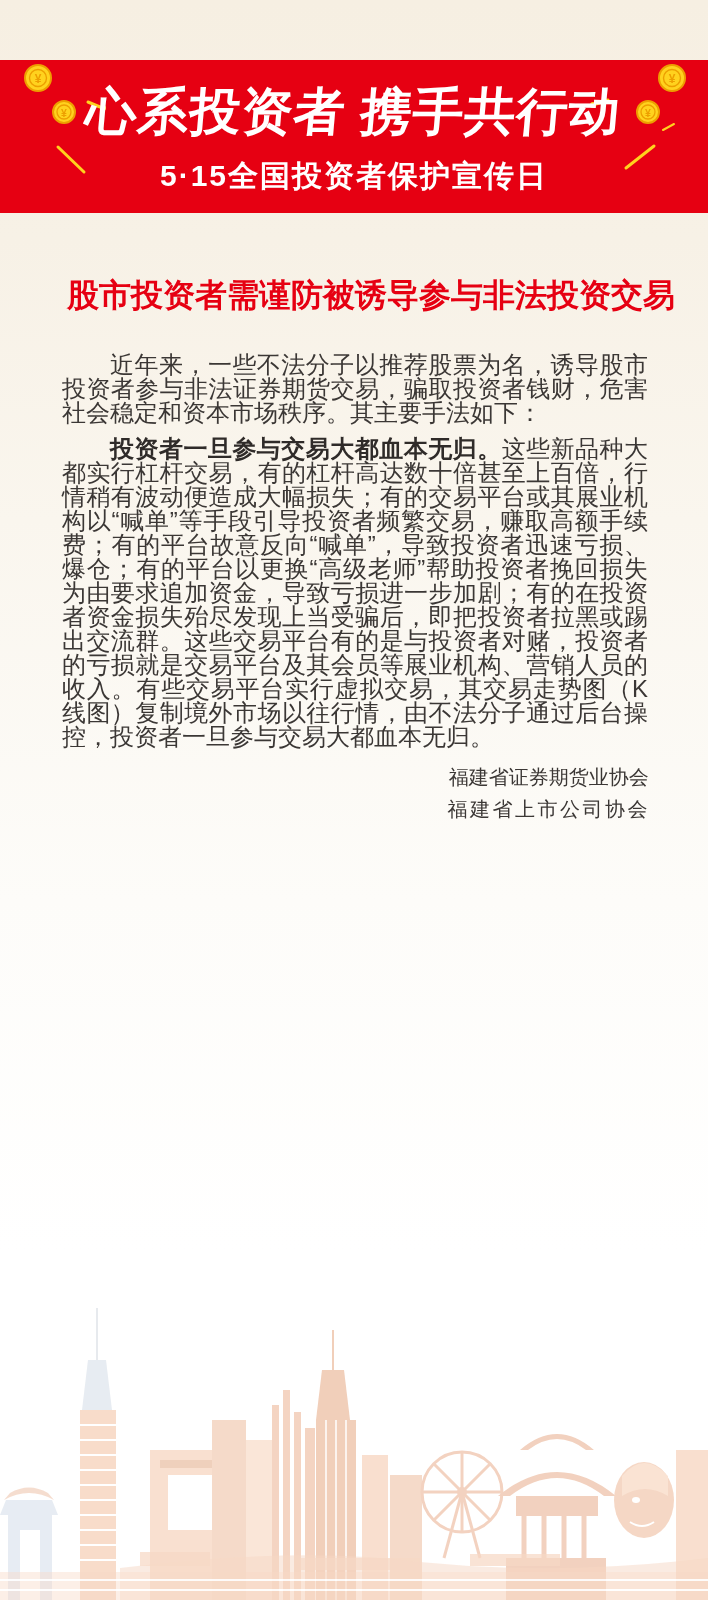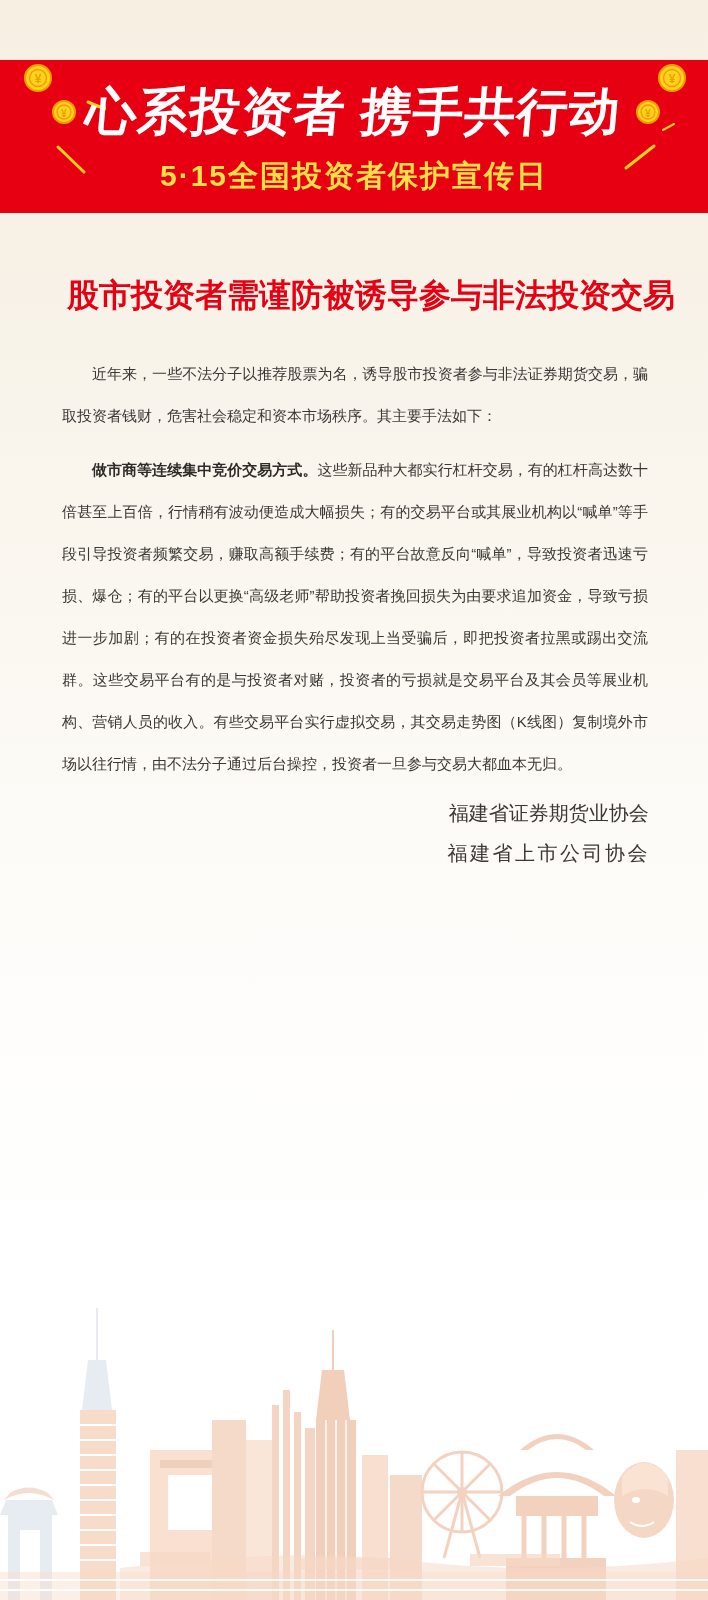--- a/index.html
+++ b/index.html
@@ -11,39 +11,39 @@
   
   .banner { position:absolute; left:0; top:60px; width:708px; height:153px; background:#e60012; }
   .banner-deco { position:absolute; left:0; top:0; width:708px; height:153px; }
   .banner-title {
     position:relative; padding-top:18px; text-align:center;
     font-size:51px; font-weight:900; color:#ffffff; letter-spacing:1px;
     transform:skewX(-5deg); white-space:nowrap;
   }
   .banner-subtitle {
     position:relative; margin-top:9px; text-align:center;
-    font-size:30px; font-weight:800; color:#fde047; letter-spacing:2px; white-space:nowrap;
+    font-size:30px; font-weight:800; color:#ffffff; letter-spacing:2px; white-space:nowrap;
   }
   
   .article-title {
     position:relative; margin-top:61px; text-align:center;
     font-size:32px; font-weight:800; color:#e60012; letter-spacing:0px; white-space:nowrap;
   }
   .article-body { position:relative; margin:35px 60px 0 62px; }
   .para {
     margin:0 0 12px 0; text-indent:2em; text-align:justify;
-    font-size:15px; line-height:42px; color:#3b3735;
+    font-size:24px; line-height:24px; color:#3b3735;
   }
   .para .lead { font-weight:700; color:#2f2b29; }
   
   .signature {
     position:relative; width:auto; margin:6px 58px 0 auto; width:fit-content;
     text-align:center; font-size:20px; line-height:32px; color:#3b3735;
   }
-  .sig-line { white-space:nowrap;margin-top:8px; }
+  .sig-line { white-space:nowrap; }
   .sig-line:nth-child(2) { letter-spacing:2.5px; }
   .sig-line:nth-child(3) { letter-spacing:4px; }
   
   .skyline { position:absolute; left:0; bottom:0; width:708px; height:300px; pointer-events:none; }
 </style>
 </head>
 <body>
 
 <div class="page">
 
@@ -86,21 +86,21 @@
   </div>
 
   <div style="height:213px;"></div>
 
   <div class="article-title" style="color: rgb(230, 0, 18); margin-left: 34px;">股市投资者需谨防被诱导参与非法投资交易</div>
   <div class="article-body">
   <p class="para"><b class="lead"></b><span>近年来，一些不法分子以推荐股票为名，诱导股市投资者参与非法证券期货交易，骗取投资者钱财，危害社会稳定和资本市场秩序。其主要手法如下：</span></p>
 
 
 
-  <p class="para"><b class="lead">做市商等连续集中竞价交易方式。</b><span>这些新品种大都实行杠杆交易，有的杠杆高达数十倍甚至上百倍，行情稍有波动便造成大幅损失；有的交易平台或其展业机构以“喊单”等手段引导投资者频繁交易，赚取高额手续费；有的平台故意反向“喊单”，导致投资者迅速亏损、爆仓；有的平台以更换“高级老师”帮助投资者挽回损失为由要求追加资金，导致亏损进一步加剧；有的在投资者资金损失殆尽发现上当受骗后，即把投资者拉黑或踢出交流群。这些交易平台有的是与投资者对赌，投资者的亏损就是交易平台及其会员等展业机构、营销人员的收入。有些交易平台实行虚拟交易，其交易走势图（K线图）复制境外市场以往行情，由不法分子通过后台操控，投资者一旦参与交易大都血本无归。</span></p>
+  <p class="para"><b class="lead">投资者一旦参与交易大都血本无归。</b><span>这些新品种大都实行杠杆交易，有的杠杆高达数十倍甚至上百倍，行情稍有波动便造成大幅损失；有的交易平台或其展业机构以“喊单”等手段引导投资者频繁交易，赚取高额手续费；有的平台故意反向“喊单”，导致投资者迅速亏损、爆仓；有的平台以更换“高级老师”帮助投资者挽回损失为由要求追加资金，导致亏损进一步加剧；有的在投资者资金损失殆尽发现上当受骗后，即把投资者拉黑或踢出交流群。这些交易平台有的是与投资者对赌，投资者的亏损就是交易平台及其会员等展业机构、营销人员的收入。有些交易平台实行虚拟交易，其交易走势图（K线图）复制境外市场以往行情，由不法分子通过后台操控，投资者一旦参与交易大都血本无归。</span></p>
 
 
 </div>
 
   <div class="signature">
   <div class="sig-line">福建省证券期货业协会</div>
 
   <div class="sig-line">福建省上市公司协会</div>
 
 </div>

